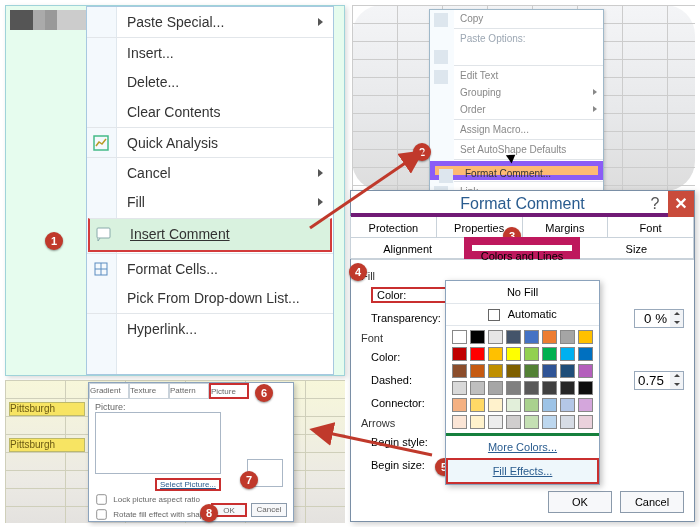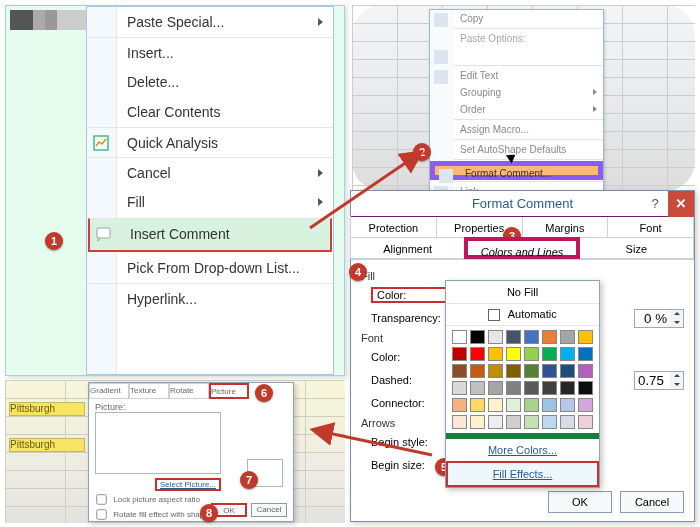--- a/index.html
+++ b/index.html
@@ -42,20 +42,21 @@
     font-size: 14px;
     color: #333;
   }
   .menu1 .mitem.hr { border-top:1px solid #e2e6ea; }
   .menu1 .highlight {
     background: #d9f2df;
     border: 2px solid #d33b3b;
     margin: 1px;
     height: 34px; line-height:30px;
     font-weight: 500;
+    text-decoration: underline;
   }
   .menu1 .micon { position:absolute; left:6px; top:7px; width:16px; height:16px; }
   .menu1 .arrow { position:absolute; right:10px; top:11px; width:0;height:0;border-left:5px solid #555;border-top:4px solid transparent;border-bottom:4px solid transparent;}
 
   .step-badge {
     position: absolute;
     width: 18px; height: 18px; border-radius: 50%;
     background: #c0392b; color:#fff; font-size:11px; font-weight:bold;
     display:flex; align-items:center; justify-content:center;
     box-shadow: 0 1px 2px rgba(0,0,0,0.4);
@@ -98,33 +99,33 @@
 
   
   .dialog3 {
     position: absolute;
     left: 350px; top: 190px;
     width: 345px; height: 332px;
     background: #fff; border:1px solid #7a8fa6;
     box-shadow: 2px 2px 6px rgba(0,0,0,0.2);
   }
   .titlebar3 {
-    height: 26px; background: #fff; border-bottom:1px solid #701a75;
-    text-align:center; line-height:26px; font-size:13px; color:#2a5c8f;
+    height: 26px; background: #fff; border-bottom:4px solid #701a75;
+    text-align:center; line-height:26px; font-size:16px; color:#2a5c8f;
     position:relative;
   }
   .titlebar3 .help { position:absolute; right:26px; top:0; width:26px; height:26px; text-align:center; color:#555; cursor:default;}
   .titlebar3 .close { position:absolute; right:0; top:0; width:26px; height:26px; background:#c94b3b; color:#fff; text-align:center; line-height:26px; font-weight:bold;}
   .tabs3 { display:flex; flex-wrap:wrap; border-bottom:1px solid #c9d2da; }
   .tab3 {
     flex: 1 1 25%; height:22px; line-height:22px; text-align:center;
     border:1px solid #c9d2da; margin:-1px 0 0 -1px; font-size:11px; background:#fff;
     cursor:default;
   }
-  .tab3.active { border:4px solid #be185d; z-index:2;font-style:italic; }
+  .tab3.active { border:8px solid #be185d; z-index:2; }
   .body3 { padding: 6px 10px 4px 10px; position:relative; font-size:11px; }
   .grouplabel { font-size:11px; color:#333; margin: 4px 0 3px 0; }
   .row3 { display:flex; align-items:center; margin: 3px 0; height:20px; }
   .row3 label { width: 80px; text-align:left; }
   .row3 .field, .row3 select, .row3 input {
     height:19px; border:1px solid #99a9bb; background:#fff; padding:0 3px;
   }
   .colorLbl { border:2px solid #c92f2f; padding: 0 4px; }
   .colorSelect {
     width:130px; height:19px; border:1px solid #4a6fa8; background:#eef4fa;
@@ -149,21 +150,21 @@
     width:155px; background:#fff; border:1px solid #8ca3bc;
     box-shadow: 2px 2px 6px rgba(0,0,0,0.25);
     font-size:11px;
     z-index:10;
   }
   .palette .nofill { text-align:center; padding:5px 0; border-bottom:1px solid #e1e6eb;}
   .palette .auto { text-align:center; padding:4px 0; border-bottom:1px solid #e1e6eb;}
   .palette .auto .sw { display:inline-block; width:12px;height:12px;border:1px solid #666;background:#fff; vertical-align:middle;margin-right:5px;}
   .palette .grid { padding:4px 6px; display:grid; grid-template-columns: repeat(8,15px); grid-auto-rows:14px; gap:3px; }
   .palette .grid .c { border:1px solid #888; }
-  .palette .more, .palette .fe { text-align:center; padding:5px 0; border-top:6px solid #15803d; text-decoration:underline; color:#2a5c8f; cursor:default;}
+  .palette .more, .palette .fe { text-align:center; padding:5px 0; border-top:3px solid #15803d; text-decoration:underline; color:#2a5c8f; cursor:default;}
   .palette .fe { border:2px solid #c92f2f; background:#eef7fb; }
 
   
   .panel4bg {
     position:absolute;
     left:5px; top:380px;
     width:340px; height:143px;
     background: linear-gradient(#f7f7da,#eceae4 70%,#e4e2df);
   }
   .panel4bg .gridlines4 { position:absolute; inset:0;
@@ -228,20 +229,28 @@
     <div class="mitem">
       <span>Fill</span>
       <span class="arrow"></span>
     </div>
     <div class="mitem highlight hr">
       <svg class="micon">
           <rect x="1" y="2" width="13" height="10" rx="1" fill="#fff" stroke="#8aa"></rect>
           <path d="M4 12l-2 3v-3" fill="#fff" stroke="#8aa"></path>
         </svg>
       <span>Insert Comment</span>
+    </div>
+    <div class="mitem hr">
+      <svg class="micon">
+          <rect x="2" y="2" width="12" height="12" fill="none" stroke="#5a8cc0"></rect>
+          <line x1="2" y1="8" x2="14" y2="8" stroke="#5a8cc0"></line>
+          <line x1="8" y1="2" x2="8" y2="14" stroke="#5a8cc0"></line>
+        </svg>
+      <span>Format Cells...</span>
     </div>
     <div class="mitem">Pick From Drop-down List...</div>
     <div class="mitem hr">Hyperlink...</div>
   </div>
 </div>
 <div class="step-badge" style="left:45px; top:232px">1</div>
 
 <div class="panel2">
   <div class="gridlines"></div>
   <div class="menu2">
@@ -419,21 +428,21 @@
 
 <div class="panel4bg">
   <div class="gridlines4"></div>
   <div class="cell-yellow" style="left:4px; top:22px; width:76px">Pittsburgh Penguins</div>
   <div class="cell-yellow" style="left:4px; top:58px; width:76px">Pittsburgh Penguins</div>
 </div>
 <div class="dialog4">
   <div class="tabs4">
     <div class="tab4">Gradient</div>
     <div class="tab4">Texture</div>
-    <div class="tab4">Rotate</div>
+    <div class="tab4">Pattern</div>
     <div class="tab4 active">Picture</div>
   </div>
   <div class="body4">
     <div>Picture:</div>
     <div class="preview4"></div>
     <div style="text-align:right; width:126px">
       <span class="selpic">Select Picture...</span>
     </div>
     <div class="chk">
       <input type="checkbox" style="">

